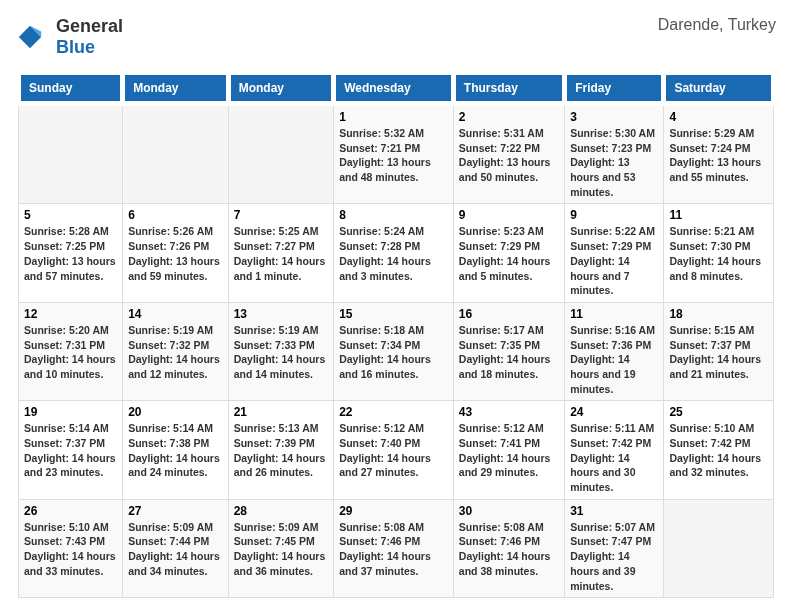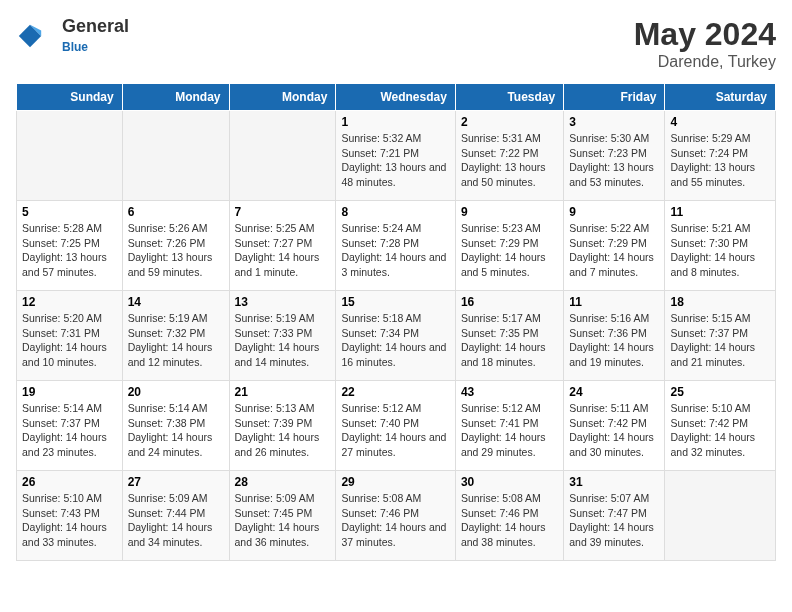--- a/index.html
+++ b/index.html
@@ -12,29 +12,29 @@
     }
     .header {
       display: flex;
       justify-content: space-between;
       align-items: flex-start;
       margin-bottom: 12px;
     }
     .logo {
       display: flex;
       align-items: center;
-      gap: 18px;
+      gap: 12px;
     }
     .logo-text-general {
       font-size: 18px;
       font-weight: bold;
       color: #333;
     }
     .logo-text-blue {
-      font-size: 12px;
+      font-size: 18px;
       font-weight: bold;
       color: #1a6ab1;
     }
     .logo-icon {
       width: 28px;
       height: 28px;
     }
     .title-block {
       text-align: right;
     }
@@ -51,23 +51,23 @@
       width: 100%;
       border-collapse: collapse;
       font-size: 11px;
     }
     .calendar-table thead tr {
       background-color: #1a6ab1;
       color: #fff;
     }
     .calendar-table thead th {
       padding: 6px 8px;
-      text-align: right;
+      text-align: left;
       font-size: 12px;
-      border: 1px solid #ffffff;
+      border: 5px solid #ffffff;
     }
     .calendar-table tbody tr {
       border-bottom: 1px solid #ccc;
     }
     .calendar-table tbody td {
       padding: 4px 5px;
       vertical-align: top;
       border: 1px solid #ddd;
       min-height: 80px;
       height: 90px;
@@ -78,53 +78,53 @@
     }
     .day-number {
       font-weight: bold;
       font-size: 12px;
       margin-bottom: 2px;
     }
     .day-info {
       color: #333;
       font-size: 10.5px;
       line-height: 1.4;
+      font-weight: bold;
     }
     .empty-cell {
       background: #f5f5f5 !important;
     }
   </style>
 </head>
 <body>
 
 <div class="header">
   <div class="logo">
     <svg class="logo-icon" viewBox="0 0 40 40">
       <polygon points="20,4 36,20 20,36 4,20" fill="#1a6ab1"></polygon>
       <polygon points="20,4 36,12 36,20" fill="#4da6e8"></polygon>
     </svg>
     <div>
       <span class="logo-text-general">General</span><br>
       <span class="logo-text-blue">Blue</span>
     </div>
   </div>
   <div class="title-block">
-    <div class="month-title">May 2024</div>
     <div class="location-title">Darende, Turkey</div>
   </div>
 </div>
 
 <table class="calendar-table">
   <thead>
     <tr>
     <th>Sunday</th>
         <th>Monday</th>
         <th>Monday</th>
         <th>Wednesday</th>
-        <th>Tuesday</th>
+        <th>Thursday</th>
         <th>Friday</th>
         <th>Saturday</th>
       </tr>
   </thead>
   <tbody id="calendar-body">
   <tr>
         <td class="empty-cell"></td>
         <td class="empty-cell"></td>
         <td class="empty-cell"></td>
         <td>

